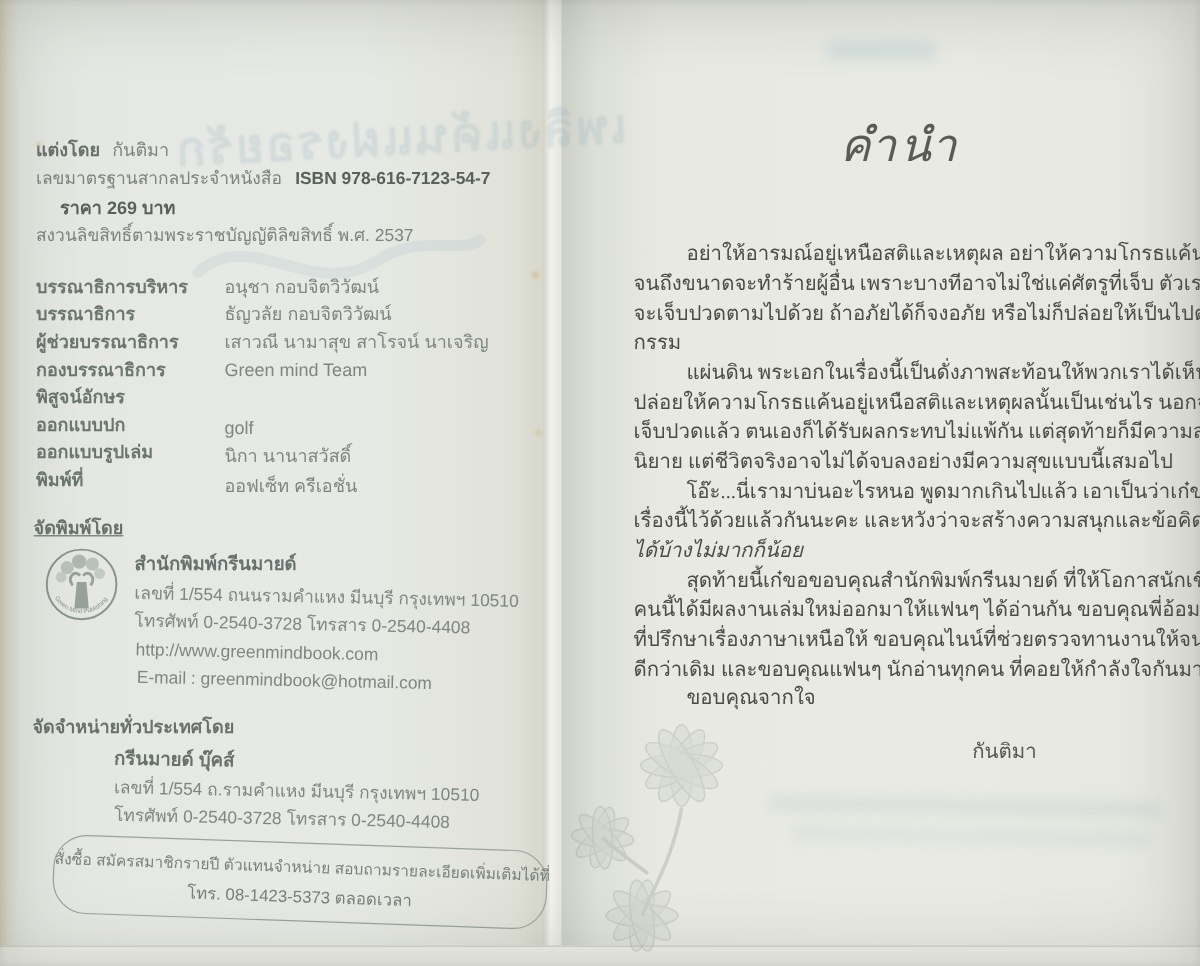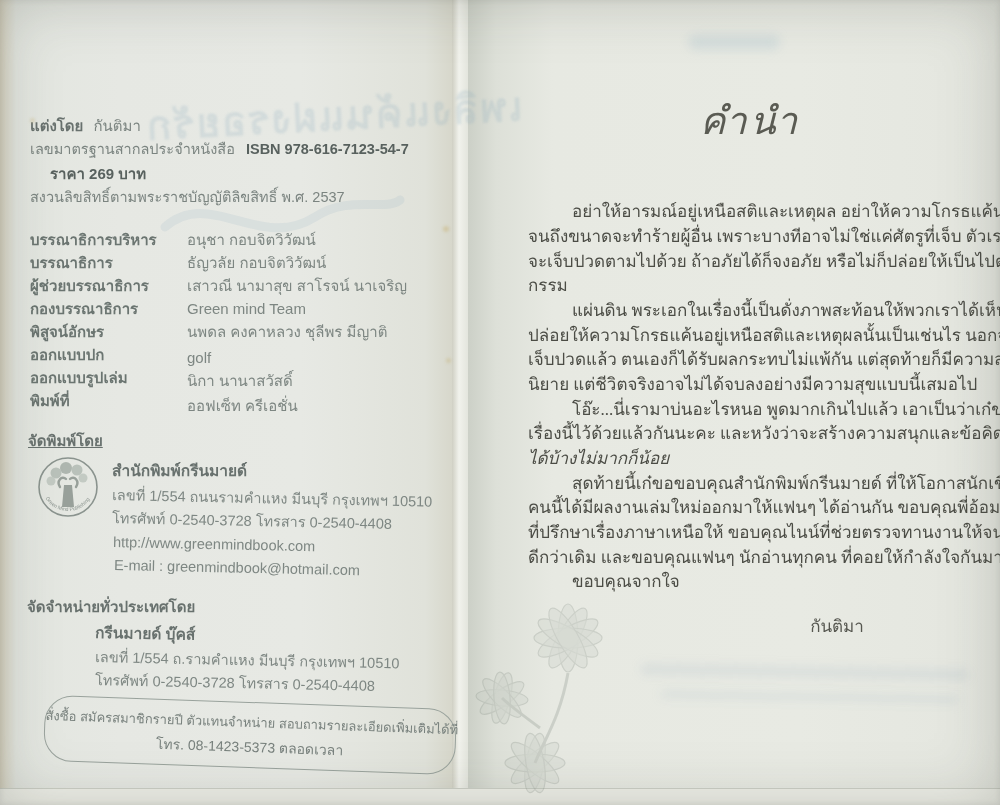--- a/index.html
+++ b/index.html
@@ -100,21 +100,20 @@
 
   <div class="t cred-label" style="left:30px;top:231px;">บรรณาธิการบริหาร</div>
   <div class="t cred-value" style="left:187px;top:231px;">อนุชา กอบจิตวิวัฒน์</div>
   <div class="t cred-label" style="left:30px;top:254px;">บรรณาธิการ</div>
   <div class="t cred-value" style="left:187px;top:254px;">ธัญวลัย กอบจิตวิวัฒน์</div>
   <div class="t cred-label" style="left:30px;top:277px;">ผู้ช่วยบรรณาธิการ</div>
   <div class="t cred-value" style="left:187px;top:277px;">เสาวณี นามาสุข  สาโรจน์ นาเจริญ</div>
   <div class="t cred-label" style="left:30px;top:300px;">กองบรรณาธิการ</div>
   <div class="t cred-value" style="left:187px;top:300px;">Green mind Team</div>
   <div class="t cred-label" style="left:30px;top:323px;">พิสูจน์อักษร</div>
-  <div class="t cred-value" style="left:187px;top:323px;">นพดล คงคาหลวง  ชุลีพร มีญาติ</div>
   <div class="t cred-label" style="left:30px;top:346px;">ออกแบบปก</div>
   <div class="t cred-value" style="left:187px;top:349px;">golf</div>
   <div class="t cred-label" style="left:30px;top:369px;">ออกแบบรูปเล่ม</div>
   <div class="t cred-value" style="left:187px;top:372px;">นิกา นานาสวัสดิ์</div>
   <div class="t cred-label" style="left:30px;top:392px;">พิมพ์ที่</div>
   <div class="t cred-value" style="left:187px;top:397px;">ออฟเซ็ท ครีเอชั่น</div>
 
   <div class="t bold" style="left:28px;top:432px;text-decoration:underline;">จัดพิมพ์โดย</div>
 
   <svg class="abs" style="left:36px;top:455px;" width="64" height="64" viewBox="0 0 64 64">

